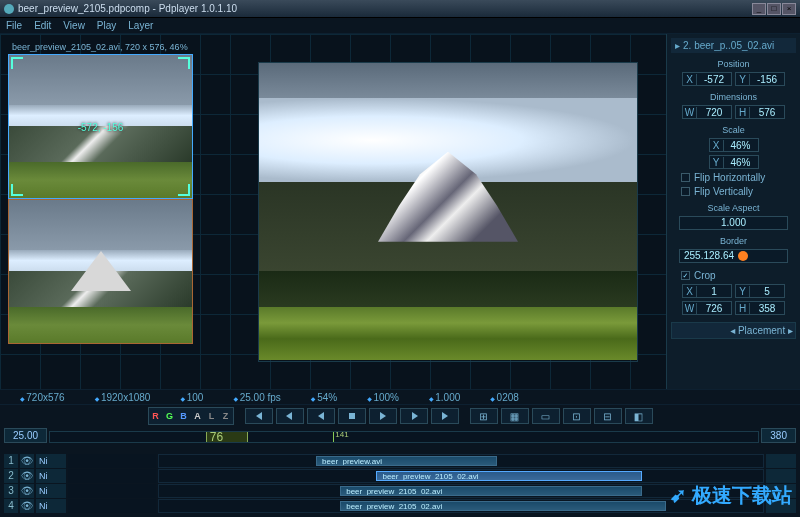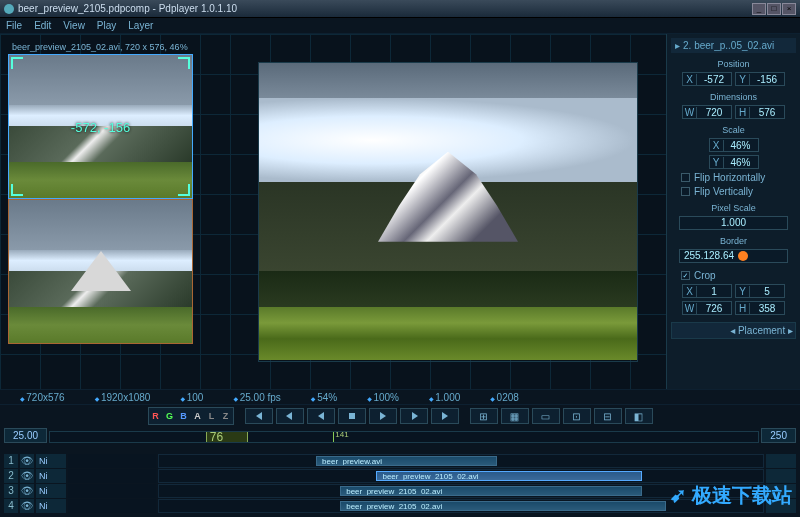--- a/index.html
+++ b/index.html
@@ -14,21 +14,21 @@
 .left-panel{width:230px;padding:8px;display:flex;flex-direction:column;gap:0;background-image:linear-gradient(#0d2838 1px,transparent 1px),linear-gradient(90deg,#0d2838 1px,transparent 1px);background-size:40px 40px}
 .thumb-container{position:relative}
 .thumb{width:185px;height:145px;border:1px solid #1a3a4a;position:relative;overflow:hidden}
 .thumb.sel{border:1px solid #4af;box-shadow:0 0 0 1px #4af inset}
 .thumb-label{color:#7ab4d4;font-size:9px;margin-bottom:2px;padding-left:4px}
 .corner{position:absolute;width:12px;height:12px;border:2px solid #5fd}
 .corner.tl{top:2px;left:2px;border-right:none;border-bottom:none}
 .corner.tr{top:2px;right:2px;border-left:none;border-bottom:none}
 .corner.bl{bottom:2px;left:2px;border-right:none;border-top:none}
 .corner.br{bottom:2px;right:2px;border-left:none;border-top:none}
-.pos-label{position:absolute;top:50%;left:50%;transform:translate(-50%,-50%);color:#5fd;font-size:13px;text-shadow:0 0 3px #000}
+.pos-label{position:absolute;top:50%;left:50%;transform:translate(-50%,-50%);color:#5fd;font-size:10px;text-shadow:0 0 3px #000}
 .sky{height:35%;background:linear-gradient(#6a7a8a,#8a9aaa)}
 .clouds{height:15%;background:linear-gradient(#9ab,#def,#cde)}
 .mtn{height:25%;background:linear-gradient(135deg,#3a4a3a,#5a6a5a 40%,#eee 45%,#5a6a5a 55%,#2a3a2a);position:relative}
 .peak{position:absolute;left:50%;top:-20px;transform:translateX(-50%);width:0;height:0;border-left:30px solid transparent;border-right:30px solid transparent;border-bottom:40px solid #d8d8d8}
 .grass{height:25%;background:linear-gradient(#4a6a2a,#6a8a3a,#5a7a2a)}
 .center-panel{flex:1;padding:10px;display:flex;align-items:center;justify-content:center;background-image:linear-gradient(#0d2838 1px,transparent 1px),linear-gradient(90deg,#0d2838 1px,transparent 1px);background-size:40px 40px}
 .main-view{width:380px;height:300px;border:1px solid #1a3a4a;overflow:hidden;position:relative}
 .mv-sky{height:12%;background:linear-gradient(#5a6a7a,#7a8a9a)}
 .mv-clouds{height:28%;background:radial-gradient(ellipse at 30% 50%,#fff,#def 40%,#abc 70%),linear-gradient(#9ab,#cde)}
 .mv-mtn{height:30%;position:relative;background:linear-gradient(#2a3525,#3a4530)}
@@ -185,21 +185,21 @@
 
     <div class="chk-row">
         <span class="chk"></span>
         <span>Flip Horizontally</span>
       </div>
     <div class="chk-row">
         <span class="chk"></span>
         <span>Flip Vertically</span>
       </div>
 
-    <div class="prop-label">Pixel Scale</div>
+    <div class="prop-label">Scale Aspect</div>
     <div class="prop-single">1.000</div>
 
     <div class="prop-label">Border</div>
     <div class="prop-single color">
         <span>255.128.64</span>
         <span class="swatch"></span>
       </div>
 
     <div class="chk-row" style="margin-top:4px">
         <span class="chk on"></span>
@@ -295,21 +295,21 @@
   </div>
 </div>
 
 <div class="timeline">
   <div class="tl-ruler">
     <div class="tl-start">25.00</div>
     <div class="tl-track-area">
       <div class="tl-marker" style="left:22%;width:6%">76</div>
       <div class="tl-playhead" data-val="141"></div>
     </div>
-    <div class="tl-end">250</div>
+    <div class="tl-end">380</div>
   </div>
   <div id="tl-rows">
       <div class="tl-row">
         <div class="tl-num">1</div>
 <div class="tl-eye">👁</div>
 <div class="tl-name">Ni</div>
 <div class="tl-gap"></div>
 <div class="tl-strip">
   <div class="tl-clip" style="left:26%;width:30%">beer_preview.avi</div>
 </div>

